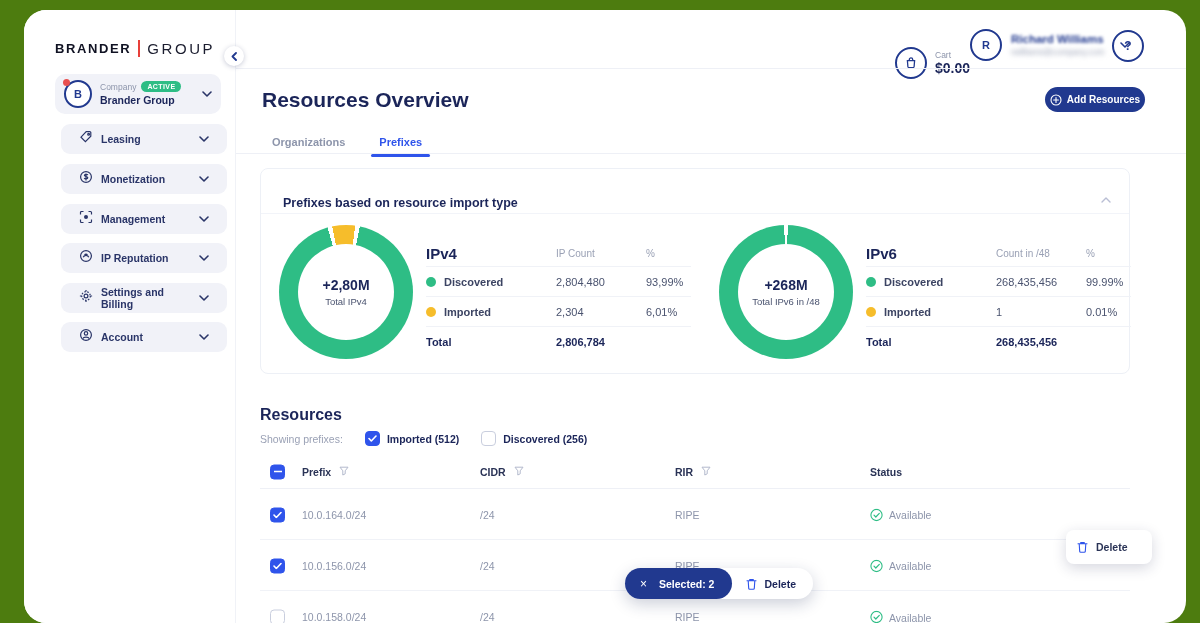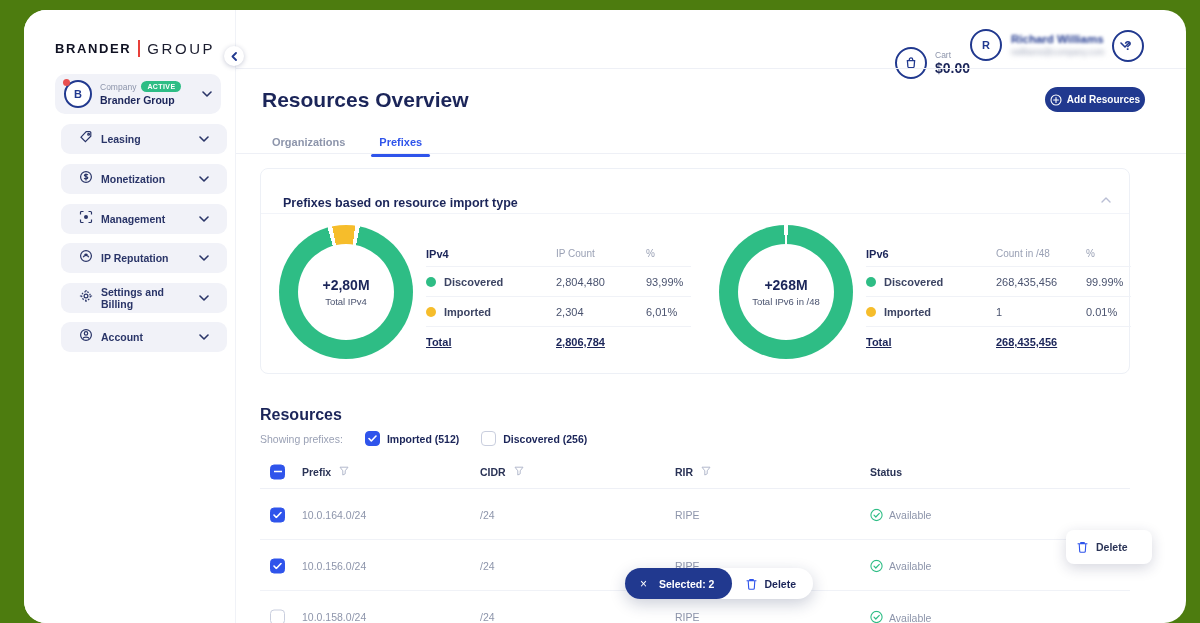--- a/index.html
+++ b/index.html
@@ -78,25 +78,25 @@
   .d2 { left:458px; top:56px; background:conic-gradient(from -1.5deg,#fff 0deg 3deg,#2EBD85 3deg 360deg); }
   .ltable { position:absolute; top:72px; width:265px; font-size:11px; }
   .lt1 { left:165px; } .lt2 { left:605px; }
   .lrow { display:flex; align-items:center; height:30px; border-bottom:1px solid #f0f2f7; }
   .lrow.hdr { height:26px; }
   .lrow.total { border-bottom:none; }
   .lc-a { width:130px; display:flex; align-items:center; gap:8px; }
   .lc-b { width:90px; }
   .lc-c { width:45px; }
   .lh { font-size:10px; color:#9aa1b5; }
-  .lh.first { font-size:11px; font-weight:800; color:#1b2559; }
+  .lh.first { font-size:15px; font-weight:800; color:#1b2559; }
   .dot { width:10px; height:10px; border-radius:50%; flex:0 0 auto; }
   .lbl-dark { color:#3c4463; font-weight:600; }
   .val { color:#4a536f; }
-  .total-b { font-weight:800; color:#1b2559;text-decoration:underline; }
+  .total-b { font-weight:800; color:#1b2559; }
 
   
   .res-title { position:absolute; left:236px; top:396px; font-size:16px; font-weight:800; color:#1b2559; }
   .filter-row { position:absolute; left:236px; top:421px; display:flex; align-items:center; gap:22px; }
   .filter-label { font-size:10.5px; color:#9aa1b5; }
   .cb-group { display:flex; align-items:center; gap:7px; cursor:pointer; }
   .cb { width:15px; height:15px; border-radius:4px; border:1.5px solid #c9cede; background:#fff;
         display:flex; align-items:center; justify-content:center; color:#fff; }
   .cb.on { background:#2F54EB; border-color:#2F54EB; }
   .cb-label { font-size:10.5px; font-weight:600; color:#1b2559; }

